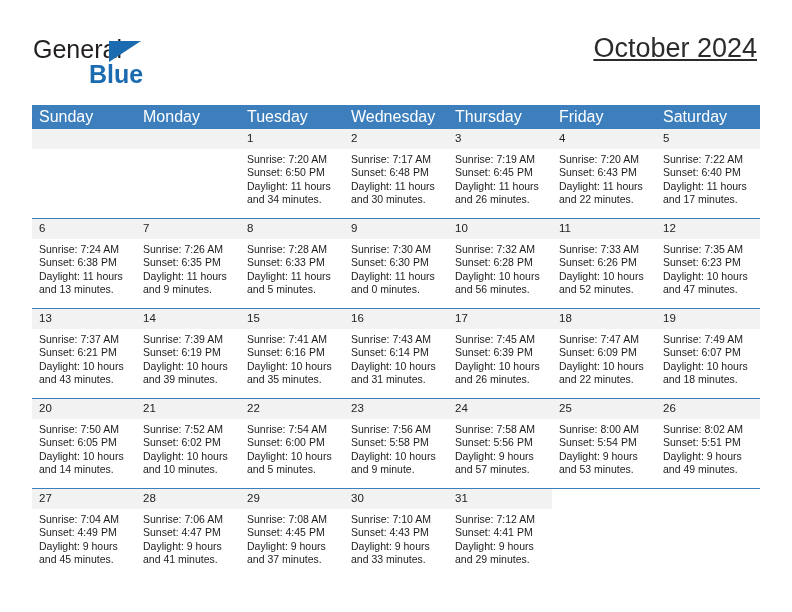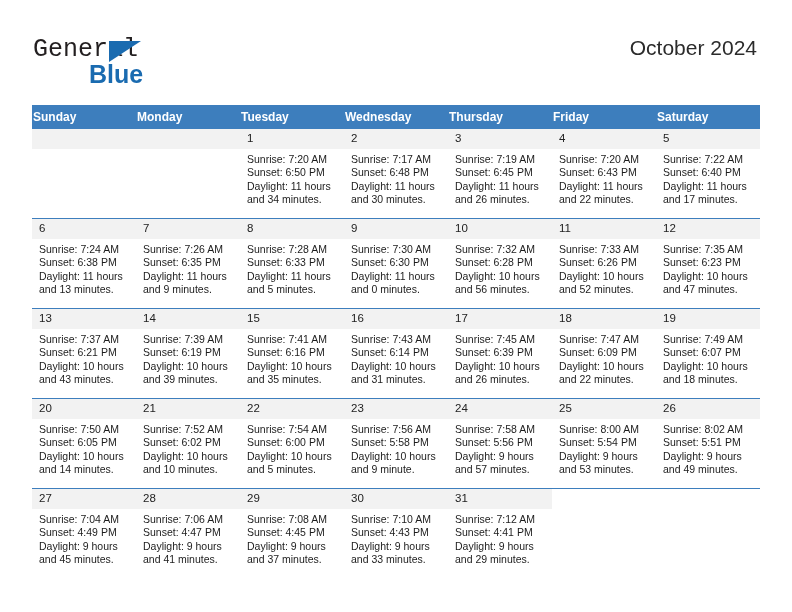--- a/index.html
+++ b/index.html
@@ -37,21 +37,20 @@
     height: 52px;
   }
   .brand-general {
     position: absolute;
     left: 0;
     top: 0;
     font-size: 25px;
     letter-spacing: 0px;
     color: #231f20;
     line-height: 27px;
-    font-family: Liberation Mono, monospace;
   }
   .brand-flag {
     position: absolute;
     left: 76px;
     top: 5px;
     width: 0;
     height: 0;
     border-left: 32px solid #1a6bb0;
     border-bottom: 21px solid transparent;
   }
@@ -73,24 +72,25 @@
     background: #ffffff;
   }
 
   .title-block {
     position: absolute;
     right: 35px;
     top: 32px;
     text-align: right;
   }
   .cal-title {
-    font-size: 21px;
+    font-size: 27px;
     color: #2b2b2b;
     line-height: 32px;
     white-space: nowrap;
+    text-decoration: underline;
   }
   .cal-subtitle {
     margin-top: 6px;
     font-size: 15px;
     color: #2b2b2b;
     line-height: 18px;
     white-space: nowrap;
   }
 
   
@@ -103,24 +103,24 @@
   table.cal {
     border-collapse: collapse;
     table-layout: fixed;
     width: 728px;
   }
   table.cal col { width: 104px; }
 
   thead th {
     background: #3d7ebd;
     color: #ffffff;
-    font-size: 12px;
-    font-weight: bold;
+    font-size: 16px;
+    font-weight: normal;
     text-align: left;
-    padding: 5px 0 5px 1px;
+    padding: 5px 0 5px 7px;
     height: 14px;
     line-height: 14px;
     border: none;
   }
 
   td.day {
     vertical-align: top;
     padding: 0;
     height: 89px;
     border: none;

